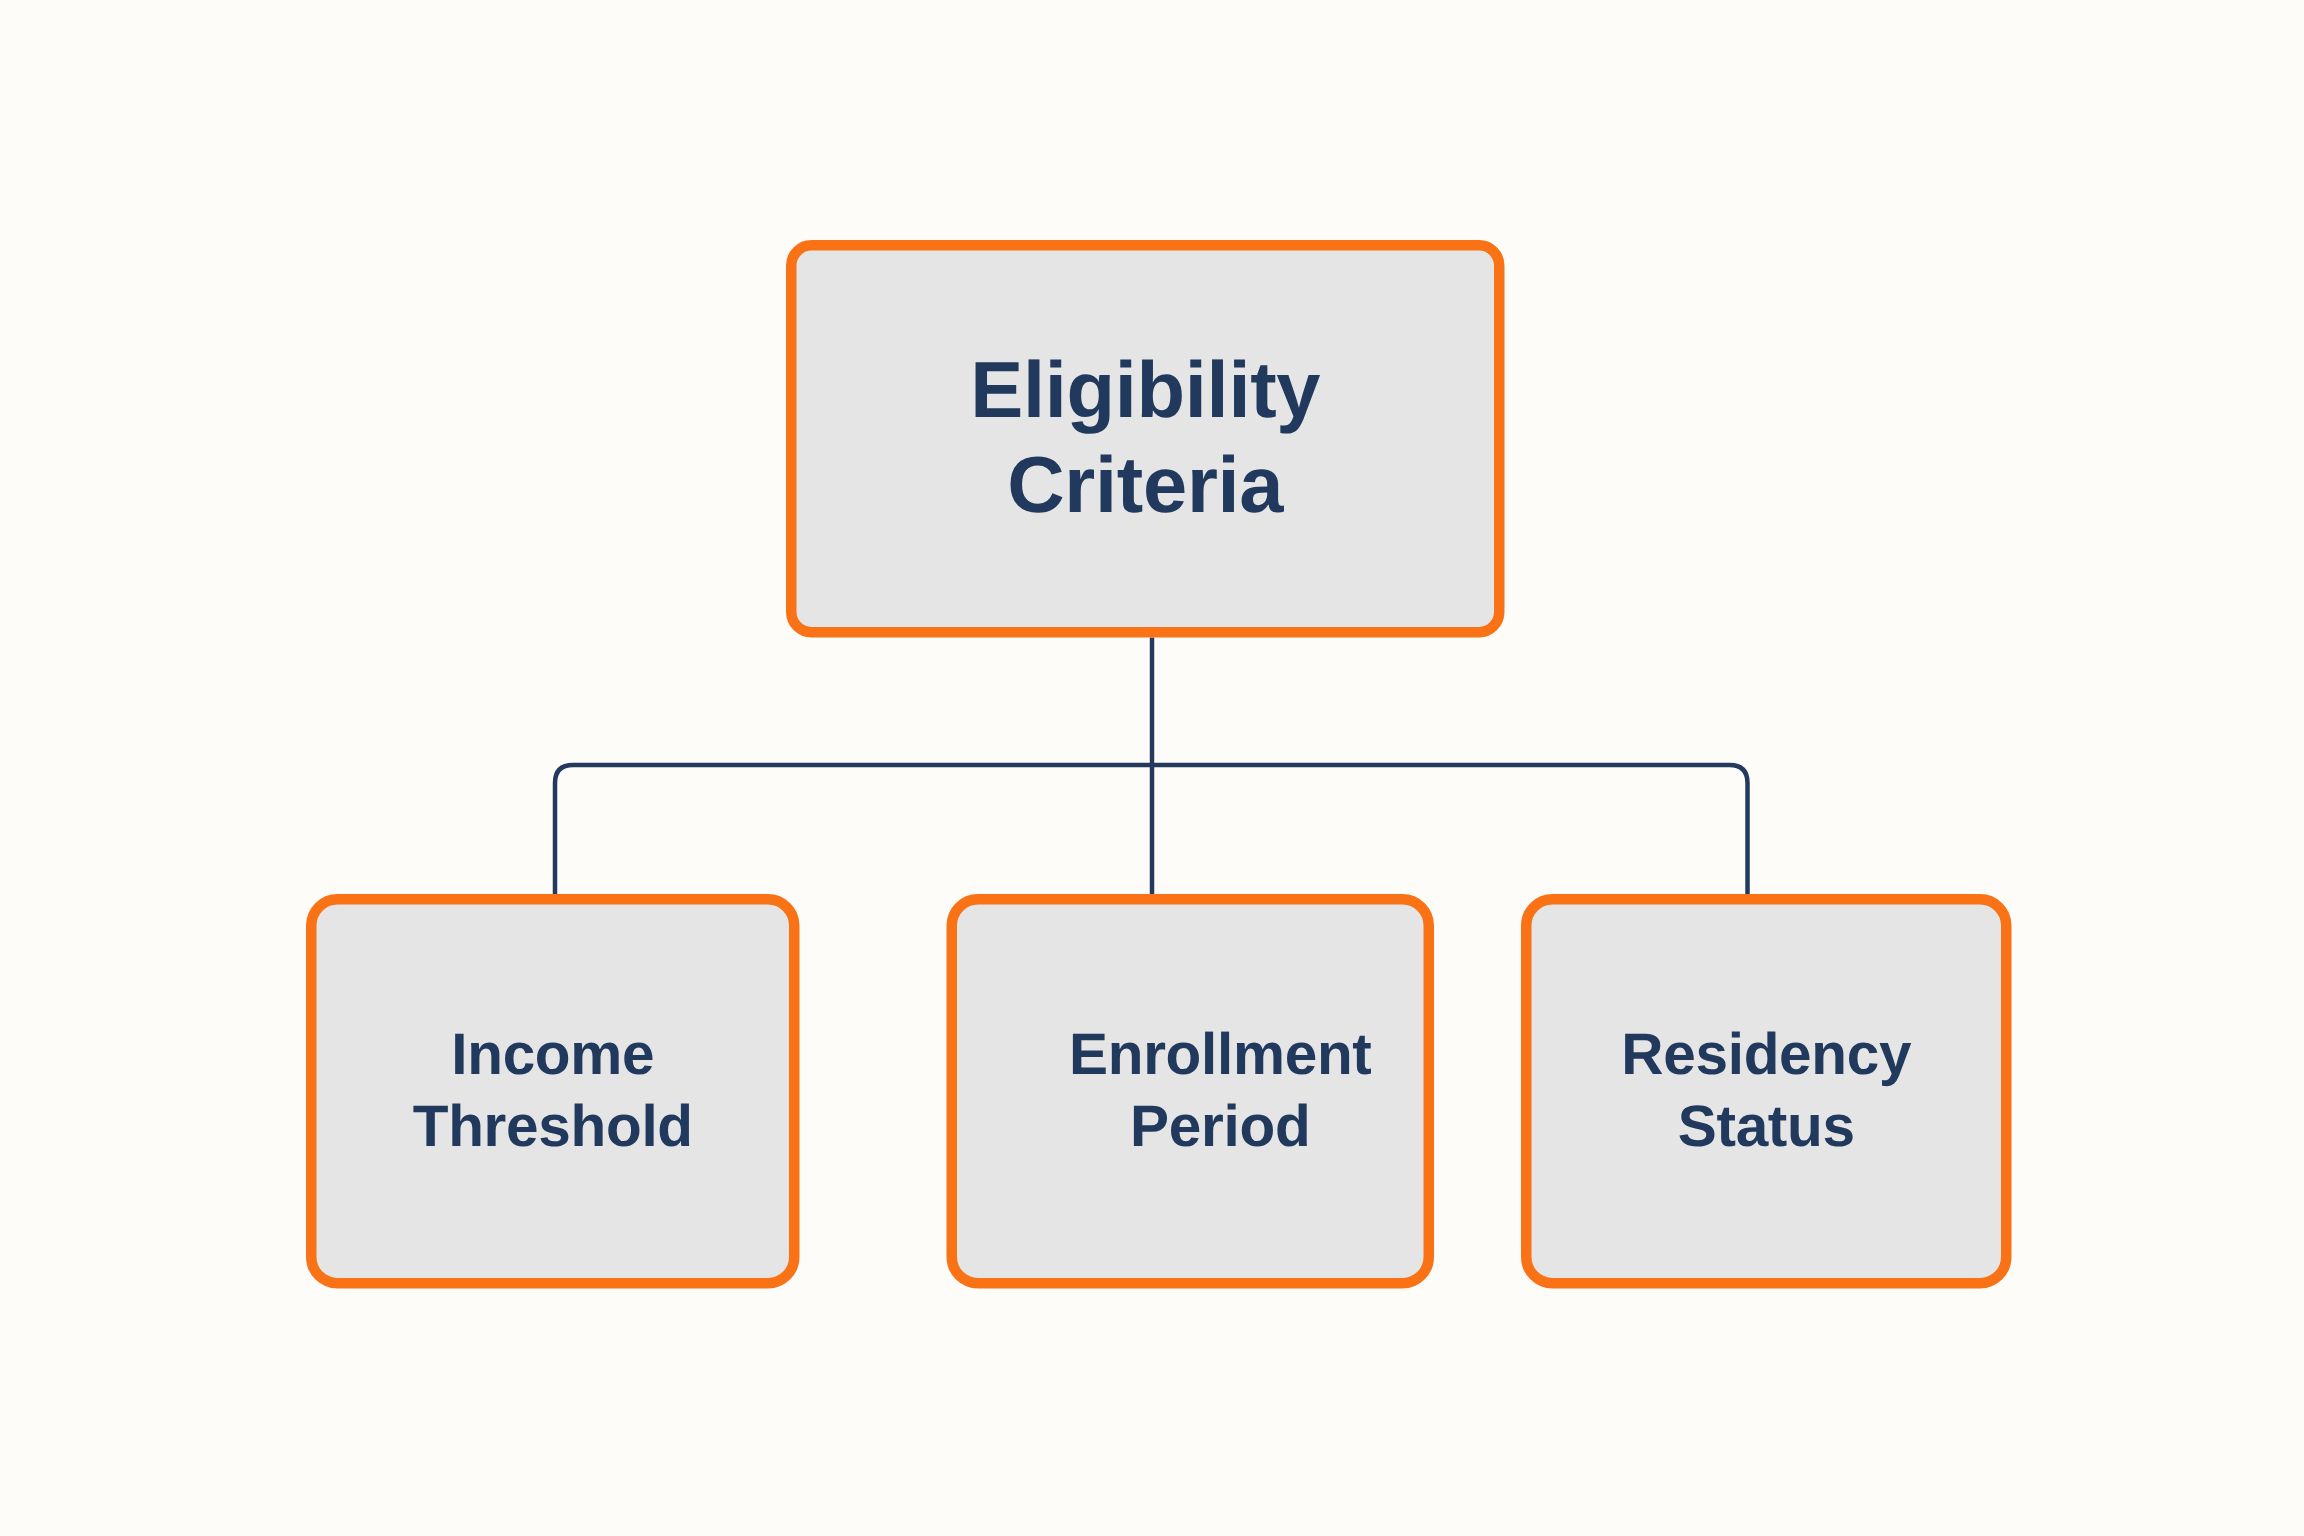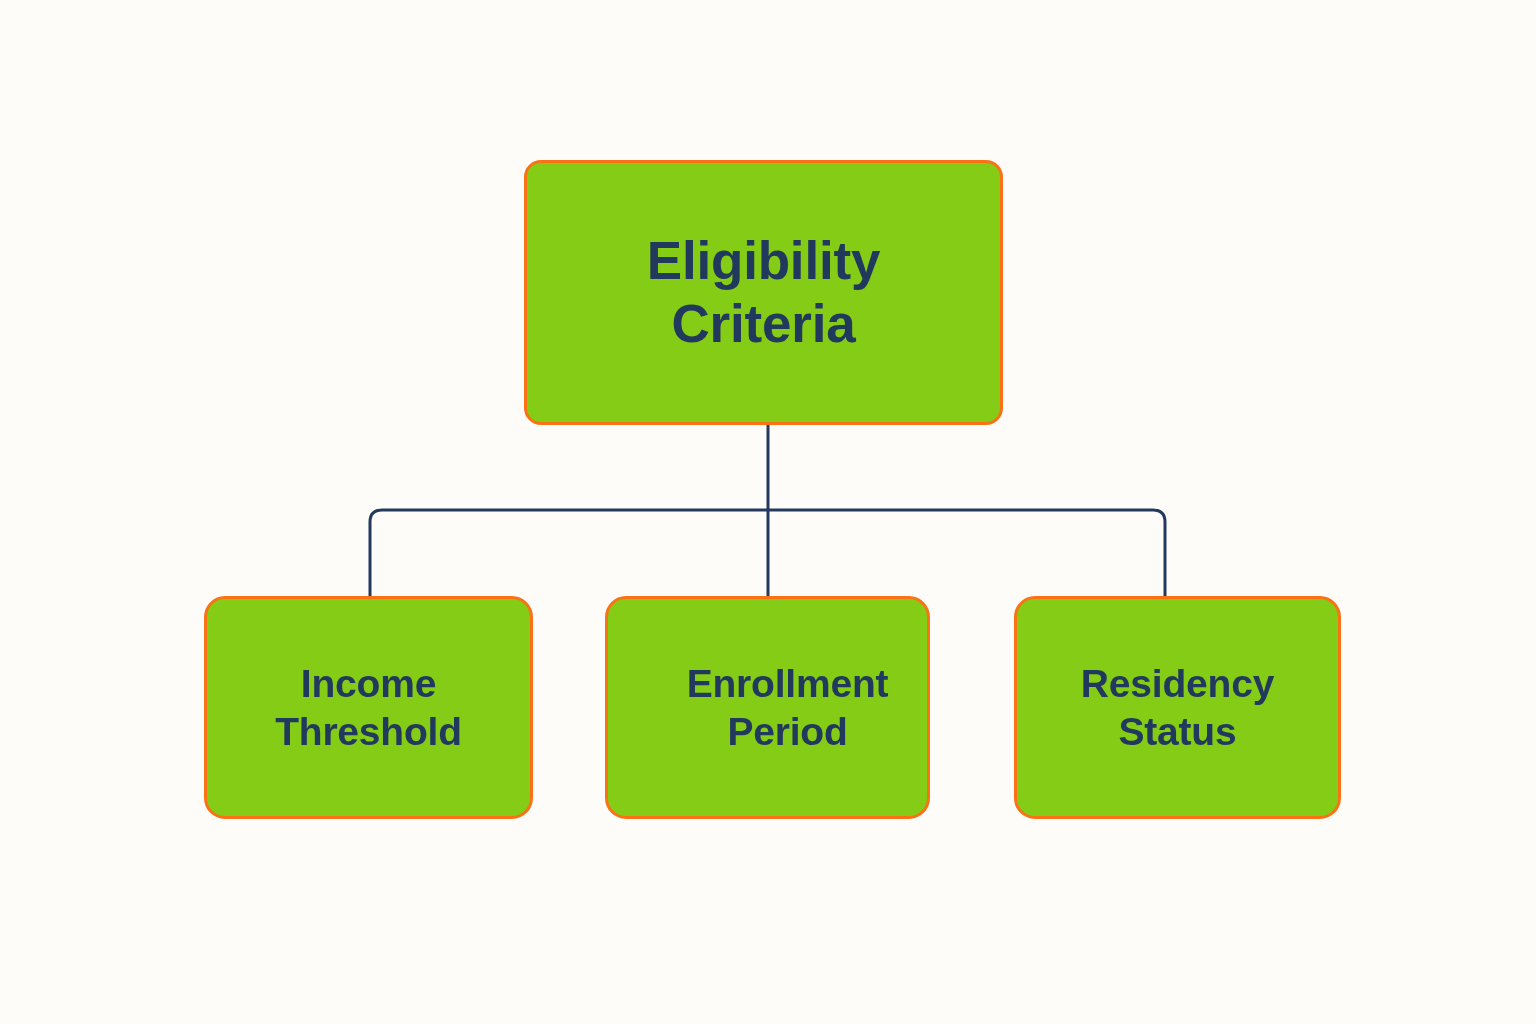--- a/index.html
+++ b/index.html
@@ -32,22 +32,22 @@
   }
   
   .node {
     position: absolute;
     z-index: 2;
     box-sizing: border-box;
     display: flex;
     align-items: center;
     justify-content: center;
     text-align: center;
-    background: #84cc16;
-    border: 3px solid #f97316;
+    background: #e5e5e5;
+    border: 7px solid #f97316;
   }
   .node-label {
     display: block;
     color: #22395e;
     font-weight: 700;
     letter-spacing: -0.2px;
     white-space: pre-line;
   }
   
   #node-root {
@@ -57,29 +57,29 @@
     height: 265px;
     border-radius: 17px;
   }
   #node-root .node-label {
     font-size: 53px;
     line-height: 1.18;
   }
   
   .node-child {
     top: 596px;
-    height: 223px;
+    height: 263px;
     border-radius: 21px;
   }
   .node-child .node-label {
     font-size: 39px;
     line-height: 1.22;
   }
   #node-child-0 { left: 204px;  width: 329px; }
-  #node-child-1 { left: 605px;  width: 325px; padding-left: 40px; }
+  #node-child-1 { left: 631px;  width: 325px; padding-left: 40px; }
   #node-child-2 { left: 1014px; width: 327px; }
 </style>
 </head>
 <body>
 
 <div id="diagram-root">
 
   <svg id="connector-layer" viewBox="0 0 1536 1024" width="1536" height="1024" xmlns="http://www.w3.org/2000/svg">
 
     <path d="M 768 425 L 768 510" fill="none" stroke="#24395e" stroke-width="3" stroke-linecap="butt"></path>

